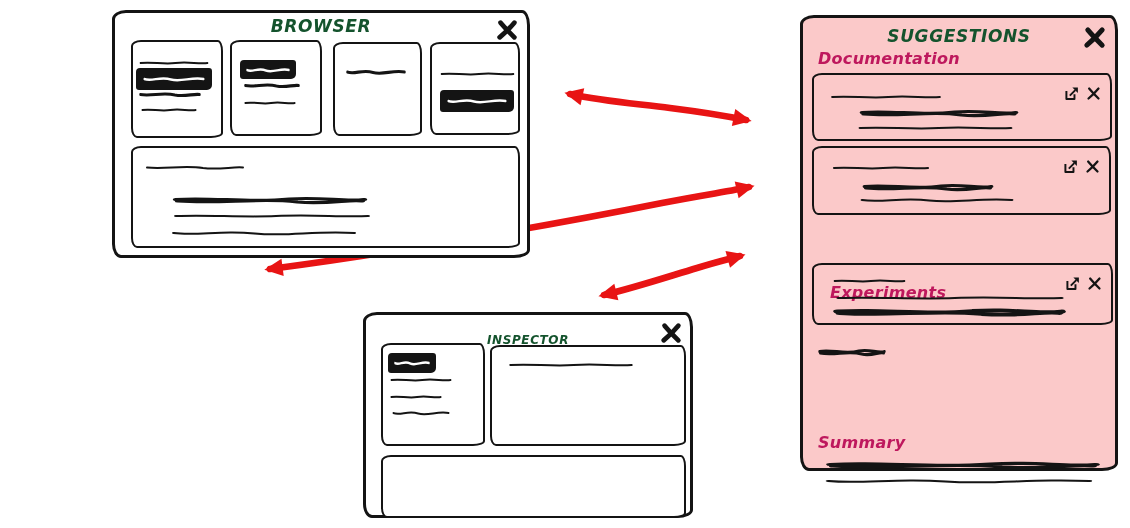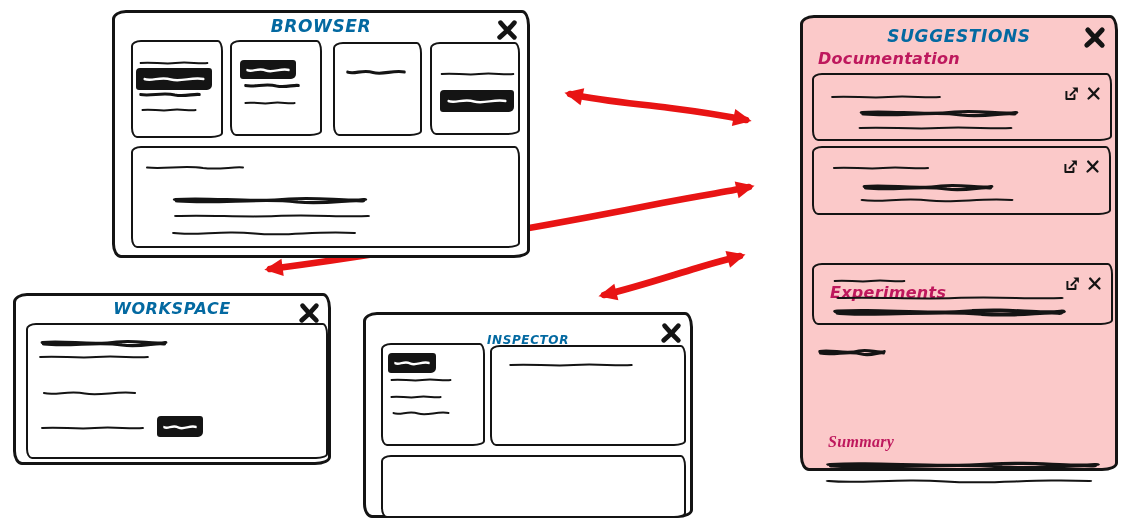--- a/index.html
+++ b/index.html
@@ -6,21 +6,21 @@
   .stage{position:relative;width:1130px;height:528px;background:#fff;overflow:hidden;
          font-family:"DejaVu Sans",sans-serif;}
   
   .win{position:absolute;background:#fff;border:3px solid #141414;z-index:2;
        border-radius:14px 8px 16px 9px / 9px 15px 8px 14px;box-sizing:border-box;}
   .box{position:absolute;background:#fff;border:2.6px solid #141414;box-sizing:border-box;
        border-radius:10px 5px 12px 6px / 6px 11px 5px 10px;}
   .pink{background:#fbc9c9;}
   .pinkcard{background:transparent;}
   
-  .t{position:absolute;left:0;right:0;top:3px;text-align:center;color:#0369a1;
+  .t{position:absolute;left:0;right:0;top:3px;text-align:center;color:#14532d;
      font:italic 600 17px "DejaVu Sans",sans-serif;letter-spacing:.6px;}
   .h{position:absolute;color:#be185d;font:italic 600 16px "DejaVu Sans",sans-serif;
      letter-spacing:.3px;}
   
   svg.ln{position:absolute;height:10px;display:block;overflow:visible;}
   svg.ln path{fill:none;stroke:#141414;stroke-width:2;stroke-linecap:round;}
   svg.ln.b path{stroke-width:3.1;}
   svg.ln.bb path{stroke-width:3.8;}
   svg.ln.white path{stroke:#ffffff;stroke-width:2.4;}
   .bar{position:absolute;background:#141414;border-radius:4px 3px 5px 3px;}
@@ -116,46 +116,20 @@
         </svg>
       <svg class="ln" style="left:39px;top:63px;width:200px;" viewBox="0 0 100 10" preserveAspectRatio="none">
           <path d="M2,5 C18,3.5 34,6.5 52,5 C70,3.5 84,6 98,5"></path>
         </svg>
       <svg class="ln" style="left:37px;top:80px;width:188px;" viewBox="0 0 100 10" preserveAspectRatio="none">
           <path d="M2,5 C14,7.8 28,2.2 45,5.5 C62,8.5 78,2.5 98,5"></path>
         </svg>
     </div>
   </div>
 
-  <div class="win" style="left:13px;top:293px;width:318px;height:172px;">
-    <div class="t" style="font-size:16px;">WORKSPACE</div>
-    <svg class="xicon" style="right:8px;top:6px;" width="22" height="22" viewBox="0 0 24 24">
-      <path d="M5,4 C10,10 15,15 20,20"></path>
-        <path d="M20,4 C15,10 10,15 4,20"></path>
-    </svg>
-    <div class="box" style="left:10px;top:27px;width:302px;height:136px;">
-      <svg class="ln b" style="left:12px;top:13px;width:128px;" viewBox="0 0 100 10" preserveAspectRatio="none">
-          <path d="M2,4.5 C20,2 40,8 60,4 C76,1.5 88,7 98,4.5 M3,6 C24,9 44,3 64,7 C80,9.5 91,4 97,6"></path>
-        </svg>
-      <svg class="ln" style="left:10px;top:27px;width:112px;" viewBox="0 0 100 10" preserveAspectRatio="none">
-          <path d="M2,5 C18,3.5 34,6.5 52,5 C70,3.5 84,6 98,5"></path>
-        </svg>
-      <svg class="ln" style="left:14px;top:63px;width:95px;" viewBox="0 0 100 10" preserveAspectRatio="none">
-          <path d="M2,5 C14,7.8 28,2.2 45,5.5 C62,8.5 78,2.5 98,5"></path>
-        </svg>
-      <svg class="ln" style="left:12px;top:98px;width:105px;" viewBox="0 0 100 10" preserveAspectRatio="none">
-          <path d="M2,5 C18,3.5 34,6.5 52,5 C70,3.5 84,6 98,5"></path>
-        </svg>
-      <div class="bar" style="left:129px;top:91px;width:46px;height:21px;">
-        <svg class="ln white" style="left:6px;top:5.5px;width:34px;" viewBox="0 0 100 10" preserveAspectRatio="none">
-            <path d="M2,5 C14,7.8 28,2.2 45,5.5 C62,8.5 78,2.5 98,5"></path>
-          </svg>
-      </div>
-    </div>
-  </div>
 
   <div class="win" style="left:363px;top:312px;width:330px;height:206px;">
     <div class="t" style="font-size:12px;top:18px;">INSPECTOR</div>
     <svg class="xicon" style="right:8px;top:7px;" width="22" height="22" viewBox="0 0 24 24">
       <path d="M5,4 C10,10 15,15 20,20"></path>
         <path d="M20,4 C15,10 10,15 4,20"></path>
     </svg>
 
     <div class="box" style="left:15px;top:28px;width:104px;height:103px;">
       <div class="bar" style="left:5px;top:8px;width:48px;height:20px;">
@@ -260,21 +234,21 @@
         </svg>
       <svg class="ln bb" style="left:19px;top:42px;width:233px;" viewBox="0 0 100 10" preserveAspectRatio="none">
           <path d="M2,4.5 C20,2 40,8 60,4 C76,1.5 88,7 98,4.5 M3,6 C24,9 44,3 64,7 C80,9.5 91,4 97,6"></path>
         </svg>
     </div>
 
     <svg class="ln b" style="left:15px;top:329px;width:68px;" viewBox="0 0 100 10" preserveAspectRatio="none">
         <path d="M2,4.5 C20,2 40,8 60,4 C76,1.5 88,7 98,4.5 M3,6 C24,9 44,3 64,7 C80,9.5 91,4 97,6"></path>
       </svg>
 
-    <div class="h" style="left:25px;top:415px;font-family:Liberation Serif, serif;">Summary</div>
+    <div class="h" style="left:15px;top:415px;">Summary</div>
     <svg class="ln b" style="left:22px;top:442px;width:276px;" viewBox="0 0 100 10" preserveAspectRatio="none">
         <path d="M2,4.5 C20,2 40,8 60,4 C76,1.5 88,7 98,4.5 M3,6 C24,9 44,3 64,7 C80,9.5 91,4 97,6"></path>
       </svg>
     <svg class="ln" style="left:20px;top:458px;width:272px;" viewBox="0 0 100 10" preserveAspectRatio="none">
         <path d="M2,5 C14,7.8 28,2.2 45,5.5 C62,8.5 78,2.5 98,5"></path>
       </svg>
   </div>
 
 </div>
 

